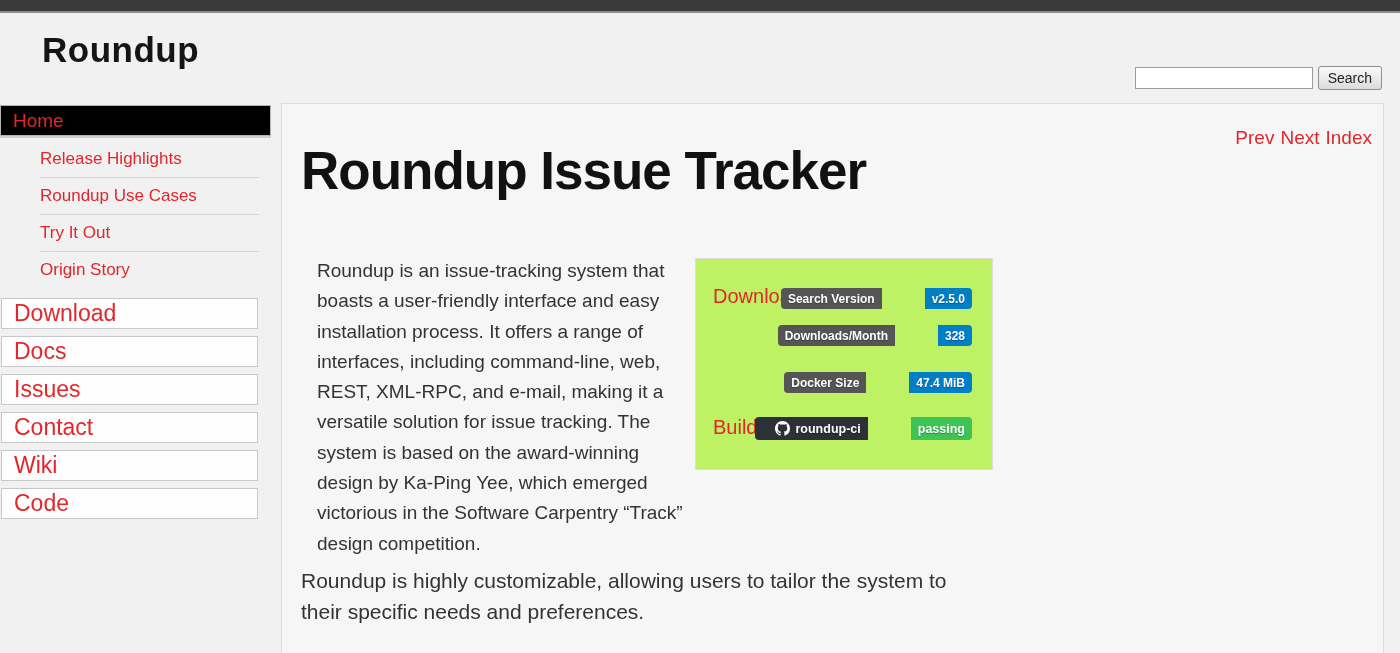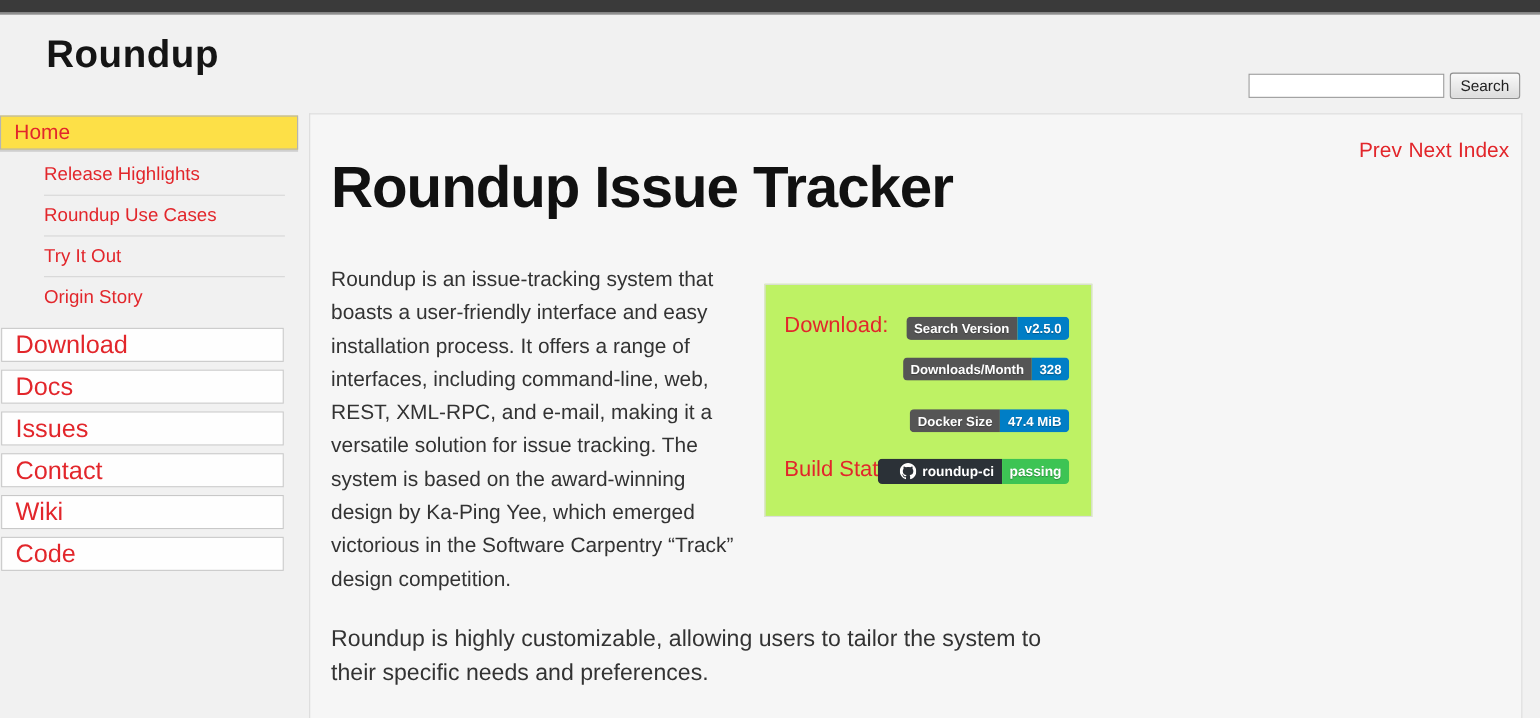--- a/index.html
+++ b/index.html
@@ -21,58 +21,58 @@
   .search-input{width:168px;height:18px;border:1px solid #9a9a9a;background:#fff;font-size:14px;padding:1px 4px;}
   .search-btn{
     font-family:inherit;font-size:14px;color:#222;padding:2px 9px;height:24px;
     background:linear-gradient(#f9f9f9,#dcdcdc);border:1px solid #8f8f8f;border-radius:3px;cursor:pointer;
   }
 
   
   .sidebar{position:absolute;left:0;top:0;width:260px;}
   .home-box{
     position:absolute;left:0;top:105px;width:257px;height:29px;
-    background:#fde047;border:1px solid #b4b4b4;box-shadow:0 2px 0 #cfcfcf;
+    background:#000000;border:1px solid #b4b4b4;box-shadow:0 2px 0 #cfcfcf;
     display:flex;align-items:center;padding-left:12px;font-size:19px;
   }
   .subnav{position:absolute;left:0;top:141px;width:259px;list-style:none;margin:0;padding:0;}
   .subnav li{margin-left:40px;height:36px;display:flex;align-items:center;font-size:17px;border-bottom:1px solid #d6d6d6;}
   .subnav li:last-child{border-bottom:none;}
   .mainnav{position:absolute;left:1px;top:298px;width:258px;}
   .nav-box{
     width:243px;height:29px;background:#fefefe;border:1px solid #c8c8c8;margin-bottom:7px;
     display:flex;align-items:center;padding-left:12px;font-size:23px;
   }
 
   
   .content{
     position:absolute;left:281px;top:103px;width:1101px;height:551px;
     background:#f6f6f6;border:1px solid #dcdcdc;border-bottom:none;
   }
   .pagenav{position:absolute;top:23px;right:11px;font-size:19px;display:flex;gap:6px;}
   .page-title{position:absolute;left:19px;top:120px;margin:0;font-size:53px;line-height:1;font-weight:700;color:#111;letter-spacing:-1px;transform:translateY(-80px);}
-  .intro{position:absolute;left:19px;top:136px;width:382px;font-size:19px;line-height:30.3px;color:#333;margin:0;}
+  .intro{position:absolute;left:19px;top:136px;width:382px;font-size:19px;line-height:30.3px;color:#333;margin:16px;}
   .para2{position:absolute;left:19px;top:462px;width:676px;font-size:21px;line-height:30.5px;color:#333;margin:0;}
 
   
   .badges-panel{
     position:absolute;left:413px;top:154px;width:296px;height:210px;
     background:#bef264;border:1px solid #ddd;
   }
   .bp-label{position:absolute;font-size:20px;}
   .lbl-download{left:17px;top:26px;}
   .lbl-build{left:17px;top:157px;}
   .badge{
     position:absolute;right:20px;display:inline-flex;align-items:stretch;
     font-size:12px;font-weight:700;color:#fff;border-radius:4px;overflow:hidden;
     text-shadow:0 1px 1px rgba(0,0,0,.3);white-space:nowrap;
   }
   .badge .seg{display:flex;align-items:center;padding:3px 7px;height:15px;}
   .badge .seg-left{background:#555;}
-  .badge .seg-right{background:#007ec6;}
+  .badge .seg-right{background:#007ec6;margin-left:43px;}
   .b1{top:29px;} .b2{top:66px;} .b3{top:113px;}
   .badge-build{top:158px;font-size:12.5px;}
   .badge-build .seg{height:17px;}
   .badge-build .seg-left{background:#2b3137;gap:5px;padding-left:20px;}
   .badge-build .seg-right{background:#3dc454;}
   .gh-icon{width:15px;height:15px;display:inline-block;}
 </style>
 </head>
 <body>
 

